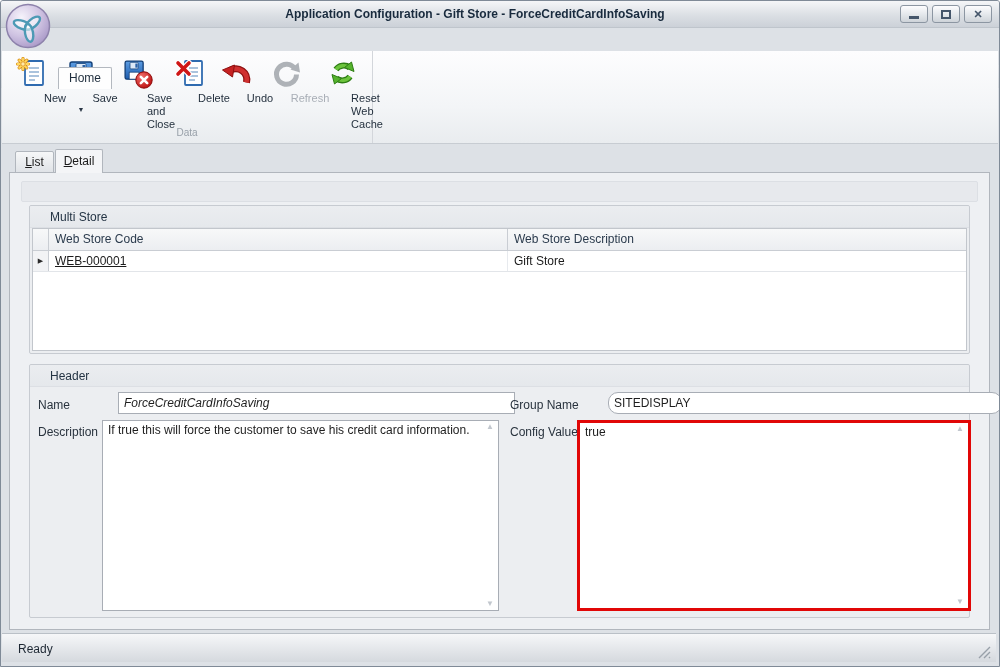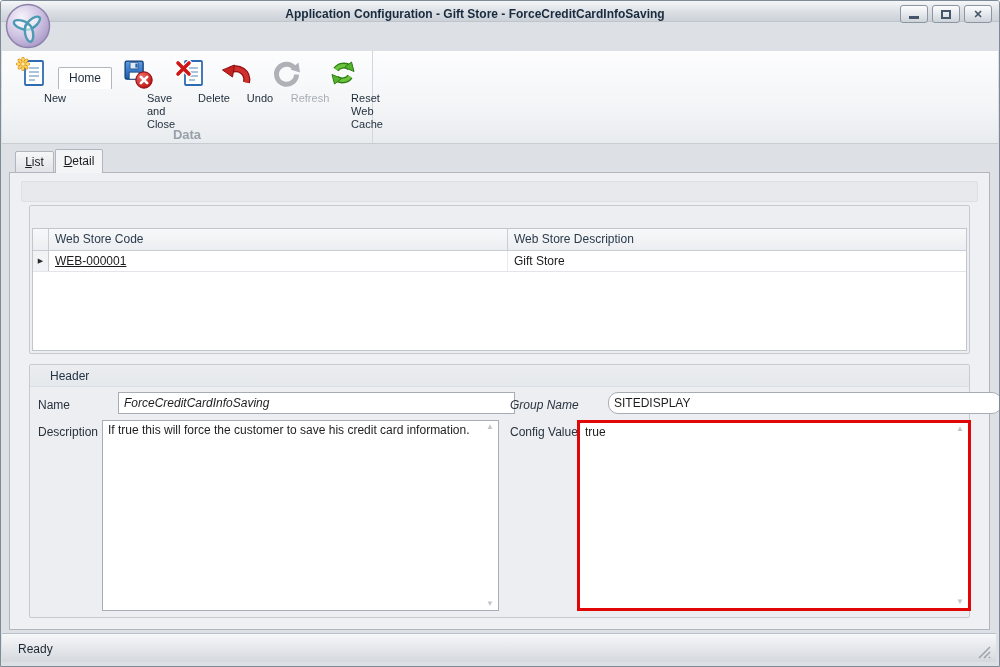--- a/index.html
+++ b/index.html
@@ -1,20 +1,20 @@
 <!DOCTYPE html>
 <html><head>
 <meta charset="utf-8">
 <style>
   * { margin:0; padding:0; box-sizing:border-box; }
   html,body { width:1000px; height:667px; font-family:"Liberation Sans",sans-serif; background:#ffffff; }
   .window { position:relative; width:1000px; height:667px; background:#dde1e6; border:1px solid #7f8a97; overflow:hidden; border-radius:3px 3px 0 0; }
 
   
-  .titlebar { position:absolute; left:0; right:0; top:0; height:21px;
+  .titlebar { position:absolute; left:0; right:0; top:0; height:27px;
     background:linear-gradient(#f5f6f8,#dbdfe4 55%,#ccd1d8); border-bottom:1px solid #bfc5cc; }
   .title-text { position:absolute; left:60px; right:110px; top:6px; text-align:center;
     font-size:12px; font-weight:bold; color:#182a3d; white-space:nowrap; overflow:hidden; }
   .win-controls { position:absolute; right:7px; top:4px; display:flex; gap:4px; }
   .winbtn { width:28px; height:18px; border:1px solid #8c96a2; border-radius:3px;
     background:linear-gradient(#fdfdfe,#e3e7eb 55%,#ced3d9); display:flex; align-items:center; justify-content:center; cursor:default; }
   .glyph-min { width:10px; height:3px; background:#45566b; margin-top:7px; }
   .glyph-max { width:10px; height:9px; border:2px solid #45566b; background:transparent; }
   .glyph-close { font-size:11px; font-weight:bold; color:#45566b; line-height:1; }
 
@@ -28,21 +28,21 @@
   .rtab.active { background:#fefefe; border:1px solid #b3b8bf; border-bottom:none; border-radius:2px 2px 0 0; z-index:6; }
   .tab-home { left:57px; width:54px; }
   .tab-help { left:114px; width:52px; }
   .ribbon-collapse { position:absolute; right:12px; top:5px; width:18px; height:14px; cursor:pointer; }
 
   
   .ribbon-body { position:absolute; left:1px; right:1px; top:50px; height:93px;
     background:linear-gradient(#fdfdfe,#f3f5f7 60%,#e9ecef); border-bottom:1px solid #c7ccd2; }
   .ribbon-group { position:absolute; left:0; top:0; bottom:0; width:371px; border-right:1px solid #d3d6db; }
   .group-caption { position:absolute; left:0; right:0; bottom:1px; height:15px; text-align:center;
-    font-size:13px; color:#98a0a9;font-weight:bold; }
+    font-size:10px; color:#98a0a9; }
   .rbtn { position:absolute; top:3px; height:86px; display:flex; flex-direction:column; align-items:center;
     padding-top:3px; cursor:pointer; border-radius:2px; }
   .rbtn .ricon { width:32px; height:32px; flex:0 0 32px; }
   .rbtn .rlabel { font-size:11px; color:#1f2c3a; text-align:left; line-height:13px; margin-top:3px;padding-left:48px; }
   .rbtn.disabled { cursor:default; }
   .rbtn.disabled .rlabel { color:#a8aeb6; }
   .btn-new { left:6px; width:46px; }
   .btn-save { left:55px; width:48px; }
   .btn-saveclose { left:106px; width:58px; }
   .btn-delete { left:165px; width:46px; }
@@ -83,21 +83,21 @@
   .col-code { width:459px; flex:0 0 459px; }
   .col-desc { flex:1 1 auto; border-right:none; }
   .ind-cell { background:#f2f3f5; border-right:1px solid #c9cdd3; display:flex; align-items:center; justify-content:center; }
   .row-arrow { font-size:7px; color:#2a2a2a; }
   .code-link { text-decoration:underline; cursor:pointer; }
   .gd-row { border-bottom:1px solid #e2e5e9; }
 
   
   .field-label { position:absolute; font-size:12px; color:#29333e; white-space:nowrap; }
   .lbl-name { left:8px; top:33px; }
-  .lbl-groupname { left:480px; top:33px;font-style:italic; }
+  .lbl-groupname { left:480px; top:33px; }
   .lbl-description { left:8px; top:60px; }
   .lbl-configvalue { left:480px; top:60px; }
   .text-input { position:absolute; height:22px; border:1px solid #a8adb5; background:#ffffff;
     font-family:"Liberation Sans",sans-serif; font-size:12px; color:#1e1e1e; padding:0 5px; outline:none; }
   .inp-name { left:88px; top:27px; width:397px; font-style:italic; }
   .inp-groupname { left:578px; top:27px; width:394px;border-radius:10px; }
 
   .memo { position:absolute; background:#ffffff; border:1px solid #a8adb5; }
   .memo-description { left:72px; top:55px; width:397px; height:191px; }
   .memo-config { left:547px; top:55px; width:394px; height:191px; border:3px solid #e10707; }
@@ -171,20 +171,37 @@
               <path d="M8 1.5v11 M2.5 7h11 M4.2 3.2l7.6 7.6 M11.8 3.2l-7.6 7.6"></path>
             </g>
           <g stroke="#ffd95e" stroke-width="1.8" stroke-linecap="round">
               <path d="M8 1.5v11 M2.5 7h11 M4.2 3.2l7.6 7.6 M11.8 3.2l-7.6 7.6"></path>
             </g>
           <circle cx="8" cy="7" r="2.2" fill="#ffe9a8" stroke="#d98e1b" stroke-width="0.8"></circle>
         </svg>
         <div class="rlabel">New</div>
       </div>
 
+      <div class="rbtn btn-save">
+        <svg class="ricon" viewBox="0 0 32 32">
+          <defs>
+              <linearGradient id="fg1" x1="0" y1="0" x2="0" y2="1">
+                <stop offset="0%" stop-color="#5d9de2"></stop>
+                <stop offset="100%" stop-color="#1d5cae"></stop>
+              </linearGradient>
+            </defs>
+          <rect x="5" y="5" width="22" height="22" rx="2" fill="url(#fg1)" stroke="#123f77" stroke-width="1.4"></rect>
+          <rect x="11" y="6.5" width="10" height="8" rx="1" fill="#dce9f7" stroke="#123f77" stroke-width="0.8"></rect>
+          <rect x="17.5" y="8" width="2.8" height="5" fill="#2a62a8"></rect>
+          <rect x="10" y="18.5" width="12" height="8.5" fill="#ffffff" stroke="#123f77" stroke-width="0.8"></rect>
+          <path d="M12 21h8 M12 23h8 M12 25h5" stroke="#9fb3c8" stroke-width="1"></path>
+        </svg>
+        <div class="rlabel">Save</div>
+        <div class="menu-caret">▼</div>
+      </div>
 
       <div class="rbtn btn-saveclose">
         <svg class="ricon" viewBox="0 0 32 32">
           <defs>
             <linearGradient id="fg2" x1="0" y1="0" x2="0" y2="1">
                 <stop offset="0%" stop-color="#5d9de2"></stop>
                 <stop offset="100%" stop-color="#1d5cae"></stop>
               </linearGradient>
             <radialGradient id="rg2" cx="35%" cy="30%" r="75%">
                 <stop offset="0%" stop-color="#f2716d"></stop>
@@ -250,20 +267,21 @@
     <span class="accel">L</span><span>ist</span>
   </div>
   <div class="vtab vtab-detail">
     <span class="accel">D</span><span>etail</span>
   </div>
 
   <div class="page">
     <div class="page-strip"></div>
 
     <div class="groupbox gb-multistore">
+      <div class="group-title">Multi Store</div>
       <div class="grid">
         <div class="grid-row grid-head">
           <div class="gh-cell col-ind"></div>
           <div class="gh-cell col-code">Web Store Code</div>
           <div class="gh-cell col-desc">Web Store Description</div>
         </div>
         <div class="grid-row gd-row">
           <div class="gd-cell col-ind ind-cell">
               <span class="row-arrow">▶</span>
             </div>

